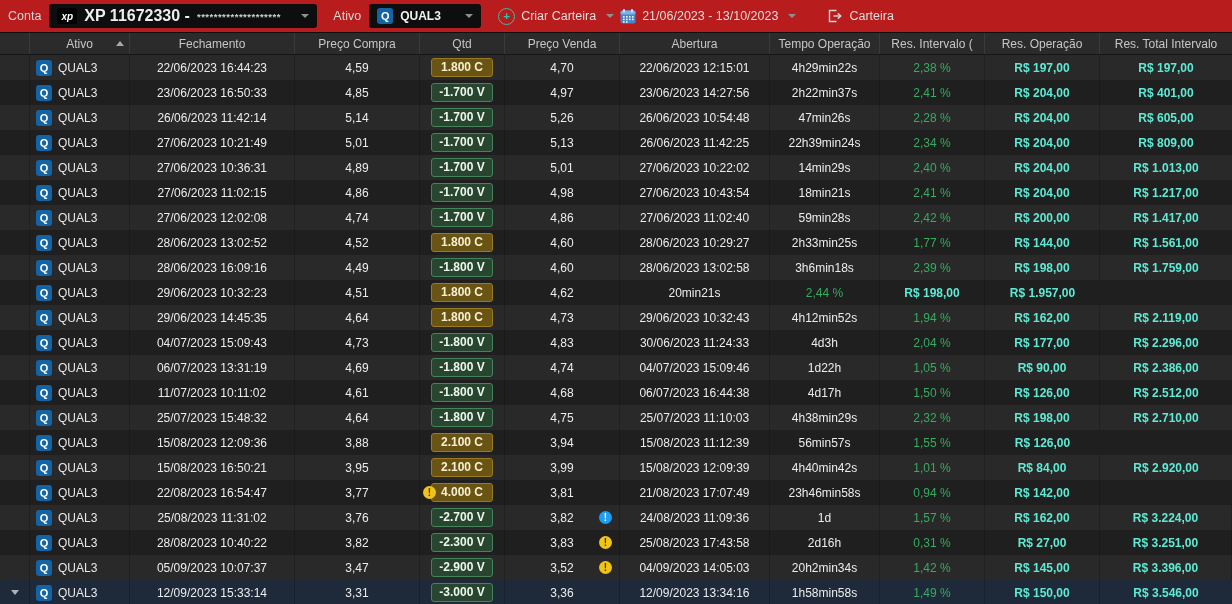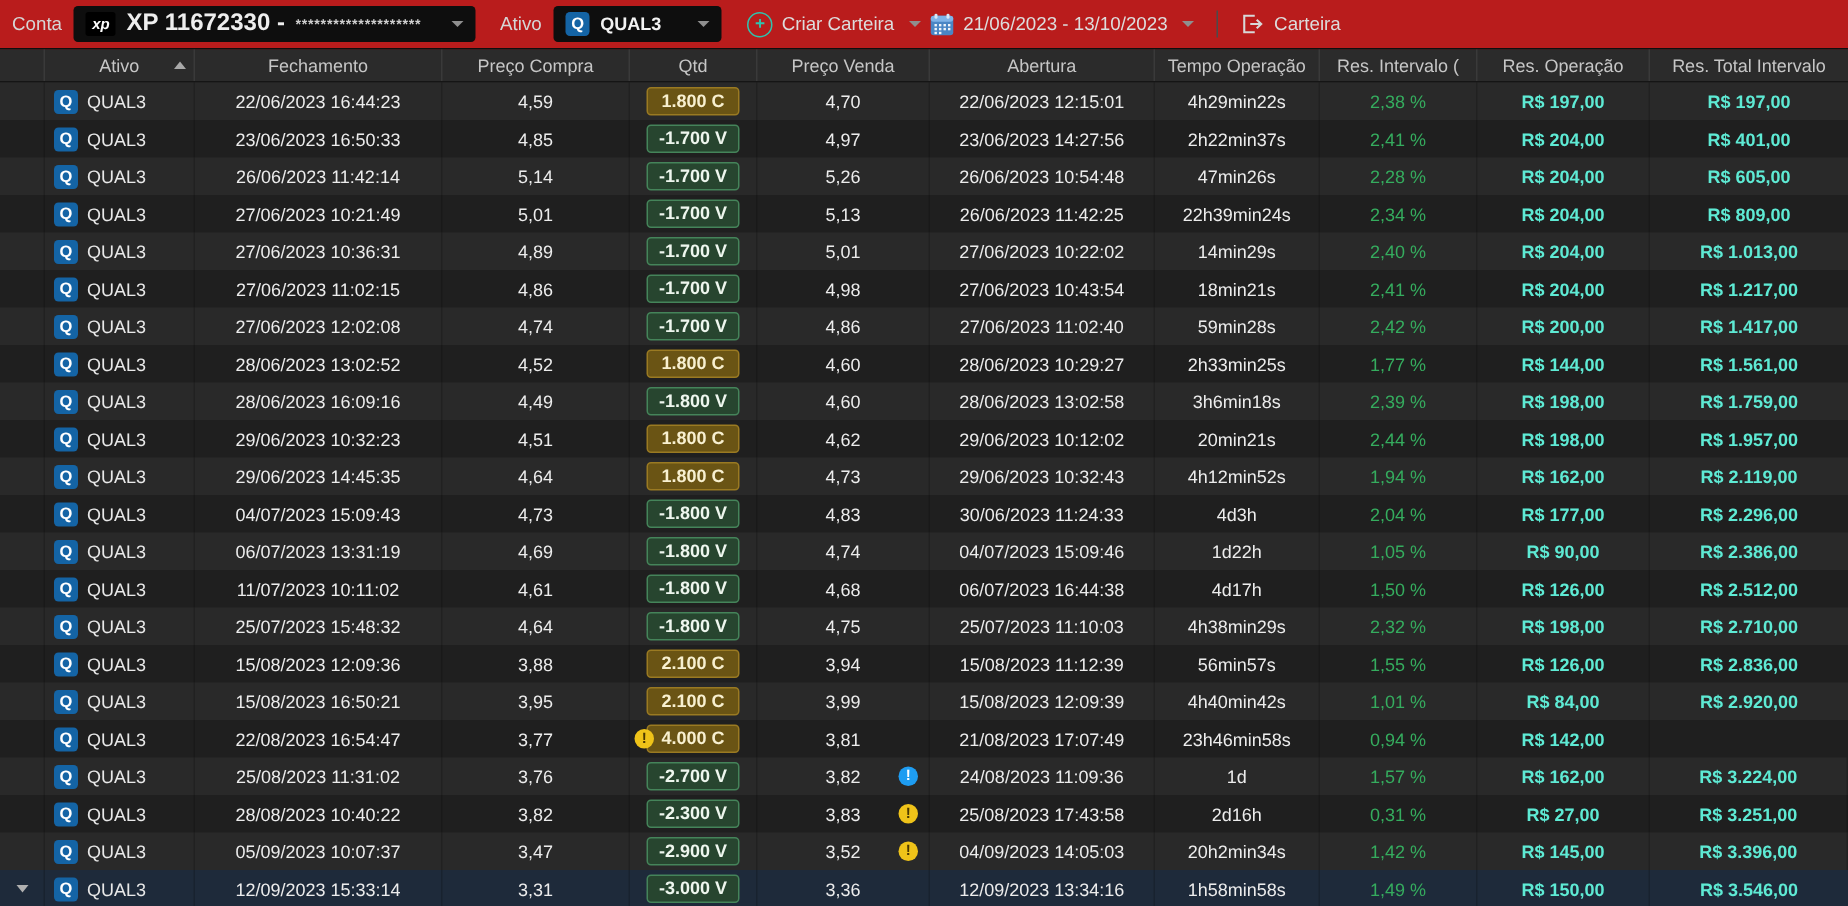--- a/index.html
+++ b/index.html
@@ -323,21 +323,20 @@
     <div class="cell c-ativo">
       <span class="qicon">Q</span>
       <span class="aname">QUAL3</span>
     </div>
     <div class="cell">29/06/2023 10:32:23</div>
     <div class="cell">4,51</div>
     <div class="cell">
             <span class="badge badge-c">1.800 C</span>
           </div>
     <div class="cell">4,62</div>
-    <div class="cell">29/06/2023 10:12:02</div>
     <div class="cell">20min21s</div>
     <div class="cell green">2,44 %</div>
     <div class="cell green2">R$ 198,00</div>
     <div class="cell green2">R$ 1.957,00</div>
   </div>
         <div class="trow">
     <div class="cell">
             <span class="tri-down" style="visibility:hidden;"></span>
           </div>
     <div class="cell c-ativo">
@@ -447,21 +446,20 @@
     <div class="cell">15/08/2023 12:09:36</div>
     <div class="cell">3,88</div>
     <div class="cell">
             <span class="badge badge-c">2.100 C</span>
           </div>
     <div class="cell">3,94</div>
     <div class="cell">15/08/2023 11:12:39</div>
     <div class="cell">56min57s</div>
     <div class="cell green">1,55 %</div>
     <div class="cell green2">R$ 126,00</div>
-    <div class="cell green2">R$ 2.836,00</div>
   </div>
         <div class="trow">
     <div class="cell">
             <span class="tri-down" style="visibility:hidden;"></span>
           </div>
     <div class="cell c-ativo">
       <span class="qicon">Q</span>
       <span class="aname">QUAL3</span>
     </div>
     <div class="cell">15/08/2023 16:50:21</div>

